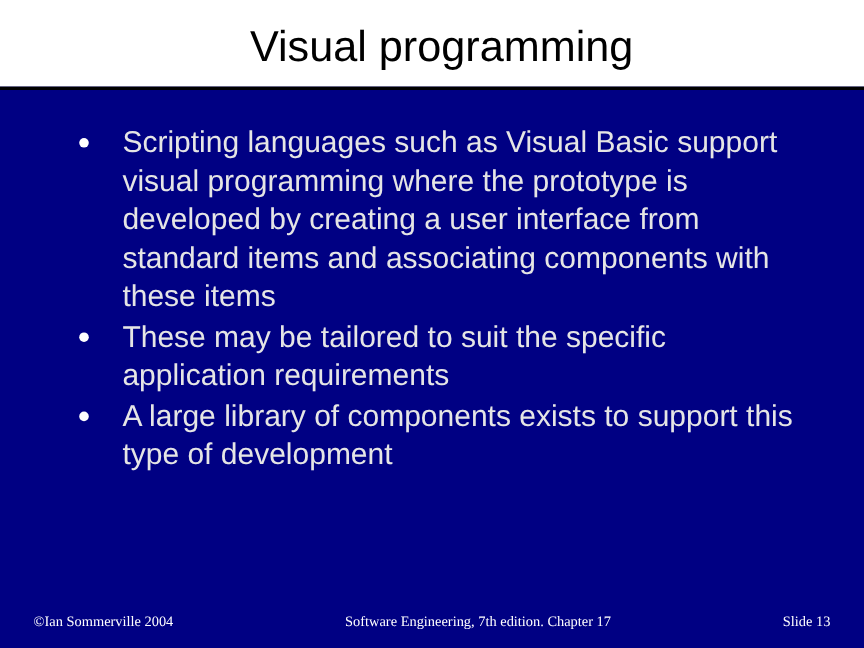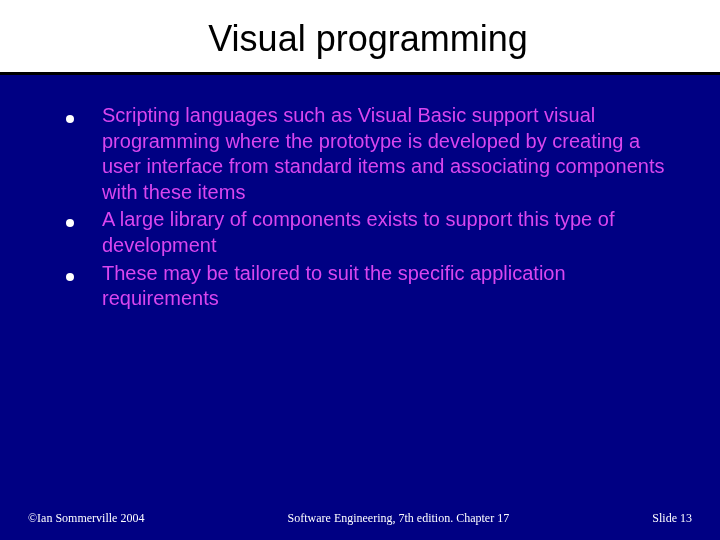--- a/index.html
+++ b/index.html
@@ -29,23 +29,23 @@
     border-bottom: 3px solid #000000;
   }
   .content {
     padding: 28px 40px 0 60px;
   }
   ul.bullets {
     list-style: none;
   }
   ul.bullets li {
     position: relative;
-    font-size: 20px;
+    font-size: 25px;
     line-height: 1.28;
-    color: #d946ef;
+    color: #e5e5e5;
     padding-left: 42px;
     margin-bottom: 2px;
     font-family: Arial, Helvetica, sans-serif;
   }
   ul.bullets li::before {
     content: "";
     position: absolute;
     left: 6px;
     top: 12px;
     width: 8px;
@@ -79,22 +79,22 @@
 
 <div class="slide">
 
   <div class="title-wrap">
     <h1 class="title">Visual programming</h1>
   </div>
 
   <div class="content">
     <ul class="bullets">
       <li>Scripting languages such as Visual Basic support visual programming where the prototype is developed by creating a user interface from standard items and associating components with these items</li>
+      <li>These may be tailored to suit the specific application requirements</li>
       <li>A large library of components exists to support this type of development</li>
-      <li>These may be tailored to suit the specific application requirements</li>
     </ul>
   </div>
 
   <div class="footer">
     <span class="left">©Ian Sommerville 2004</span>
     <span class="center">Software Engineering, 7th edition. Chapter 17</span>
     <span class="right">Slide 13</span>
   </div>
 
 </div>

